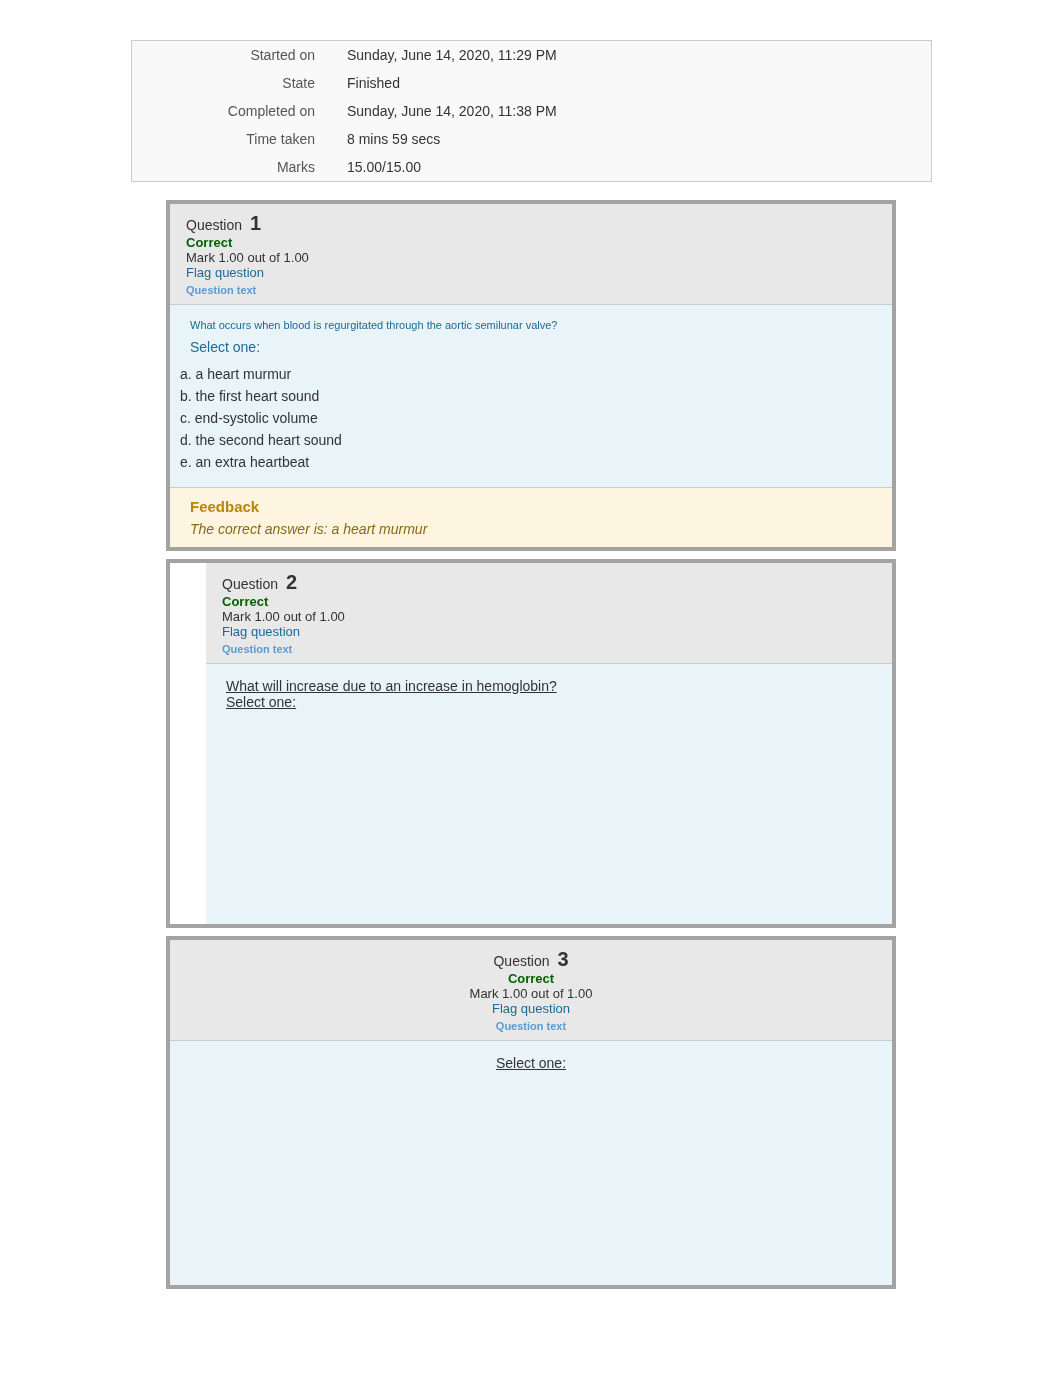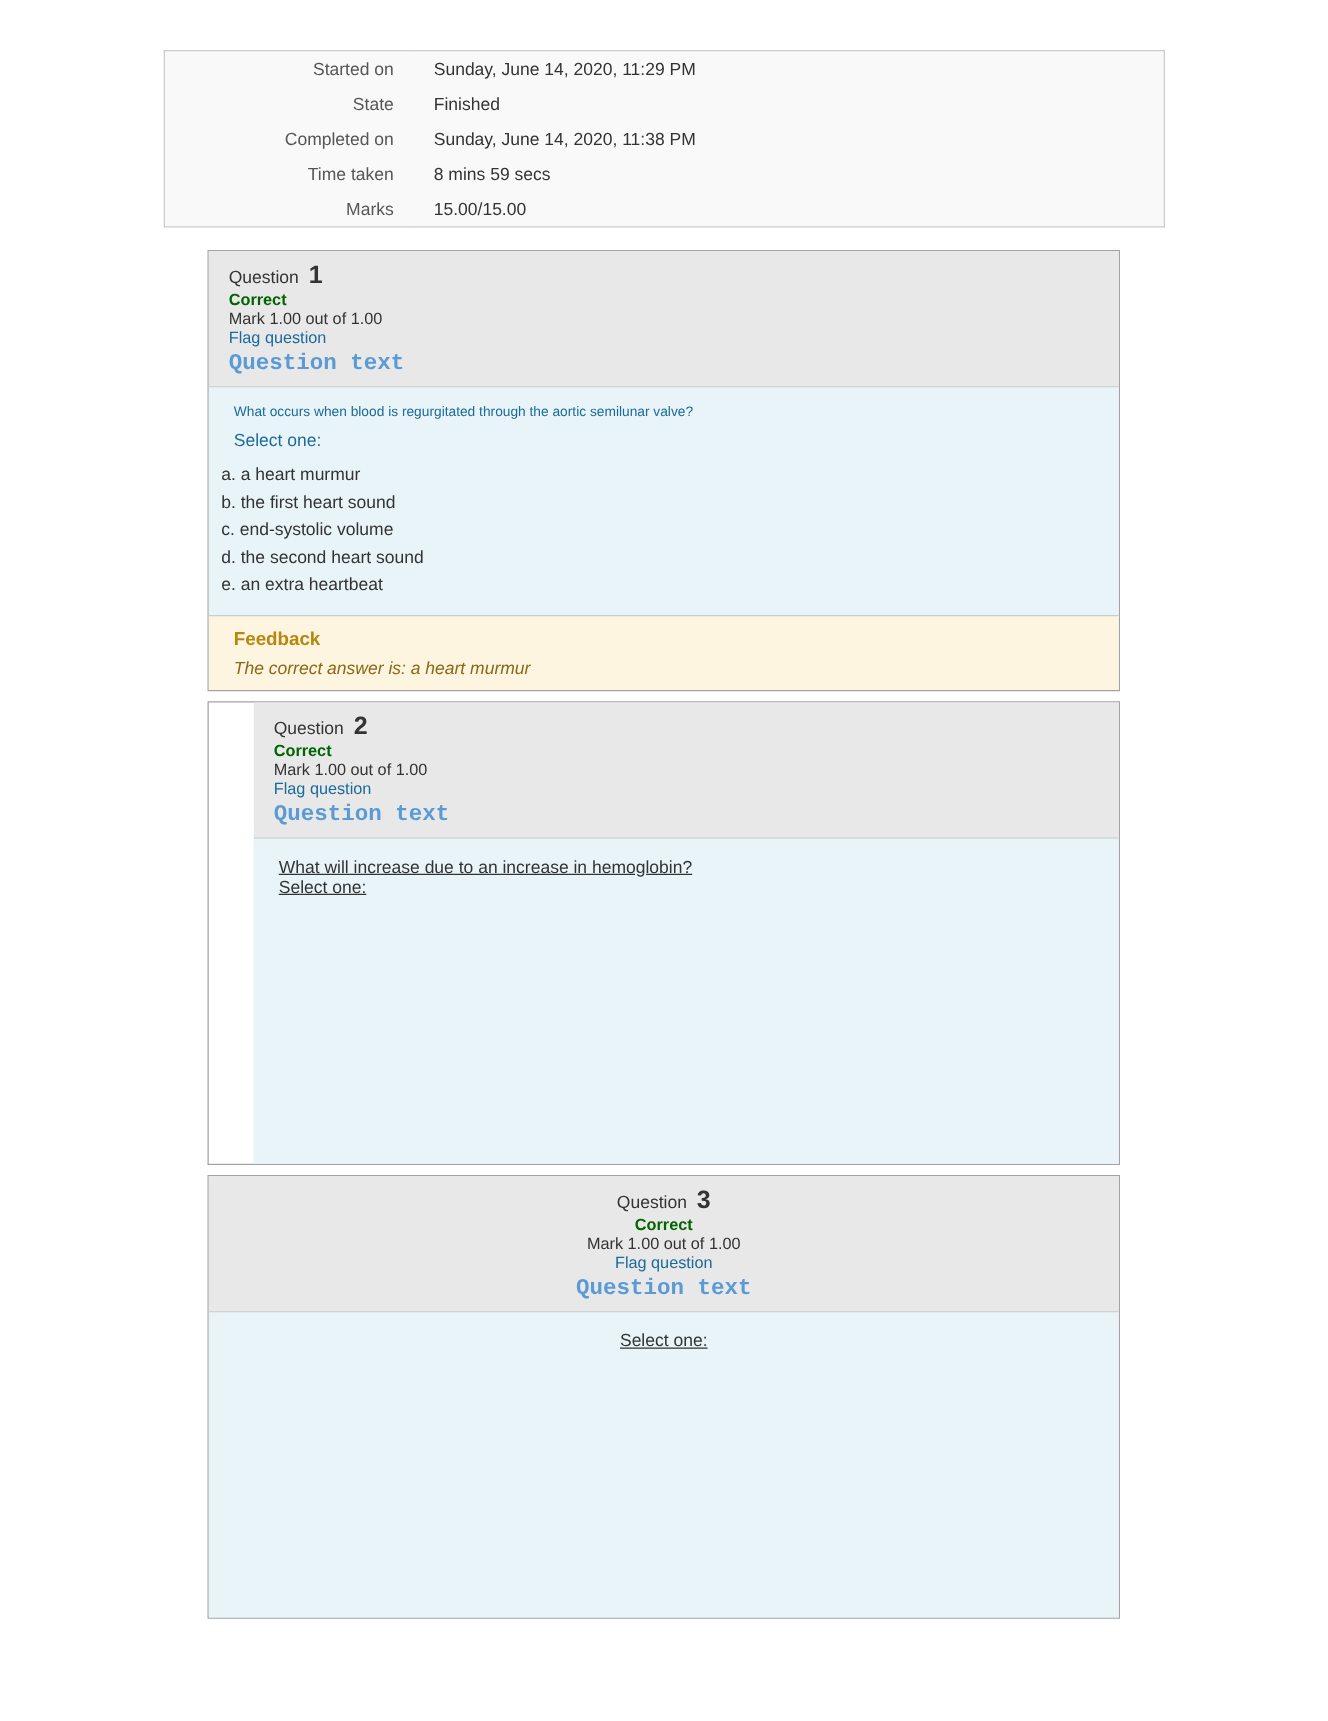--- a/index.html
+++ b/index.html
@@ -35,21 +35,21 @@
     }
     .summary-table td:last-child {
       text-align: left;
       color: #333;
     }
 
     
     .question-block {
       width: 730px;
       margin: 0 auto 0 auto;
-      border: 1px solid #a3a3a3;
+      border: 4px solid #a3a3a3;
     }
     .question-header {
       background: #e8e8e8;
       padding: 8px 16px;
       border-bottom: 1px solid #ccc;
     }
     .question-header .q-number-line {
       font-size: 14px;
       color: #333;
     }
@@ -65,25 +65,24 @@
     }
     .question-header .mark-label {
       font-size: 13px;
       color: #333;
     }
     .question-header .flag-label {
       font-size: 13px;
       color: #333;
     }
     .question-header .question-text-label {
-      font-size: 18px;
+      font-size: 11px;
       color: #5b9bd5;
       font-weight: bold;
       margin-top: 4px;
-      font-family: Liberation Mono, monospace;
     }
 
     
     .question-body {
       background: #e8f4f8;
       padding: 14px 20px;
     }
     .question-body .q-text {
       color: #1a6a9a;
       font-size: 11px;

